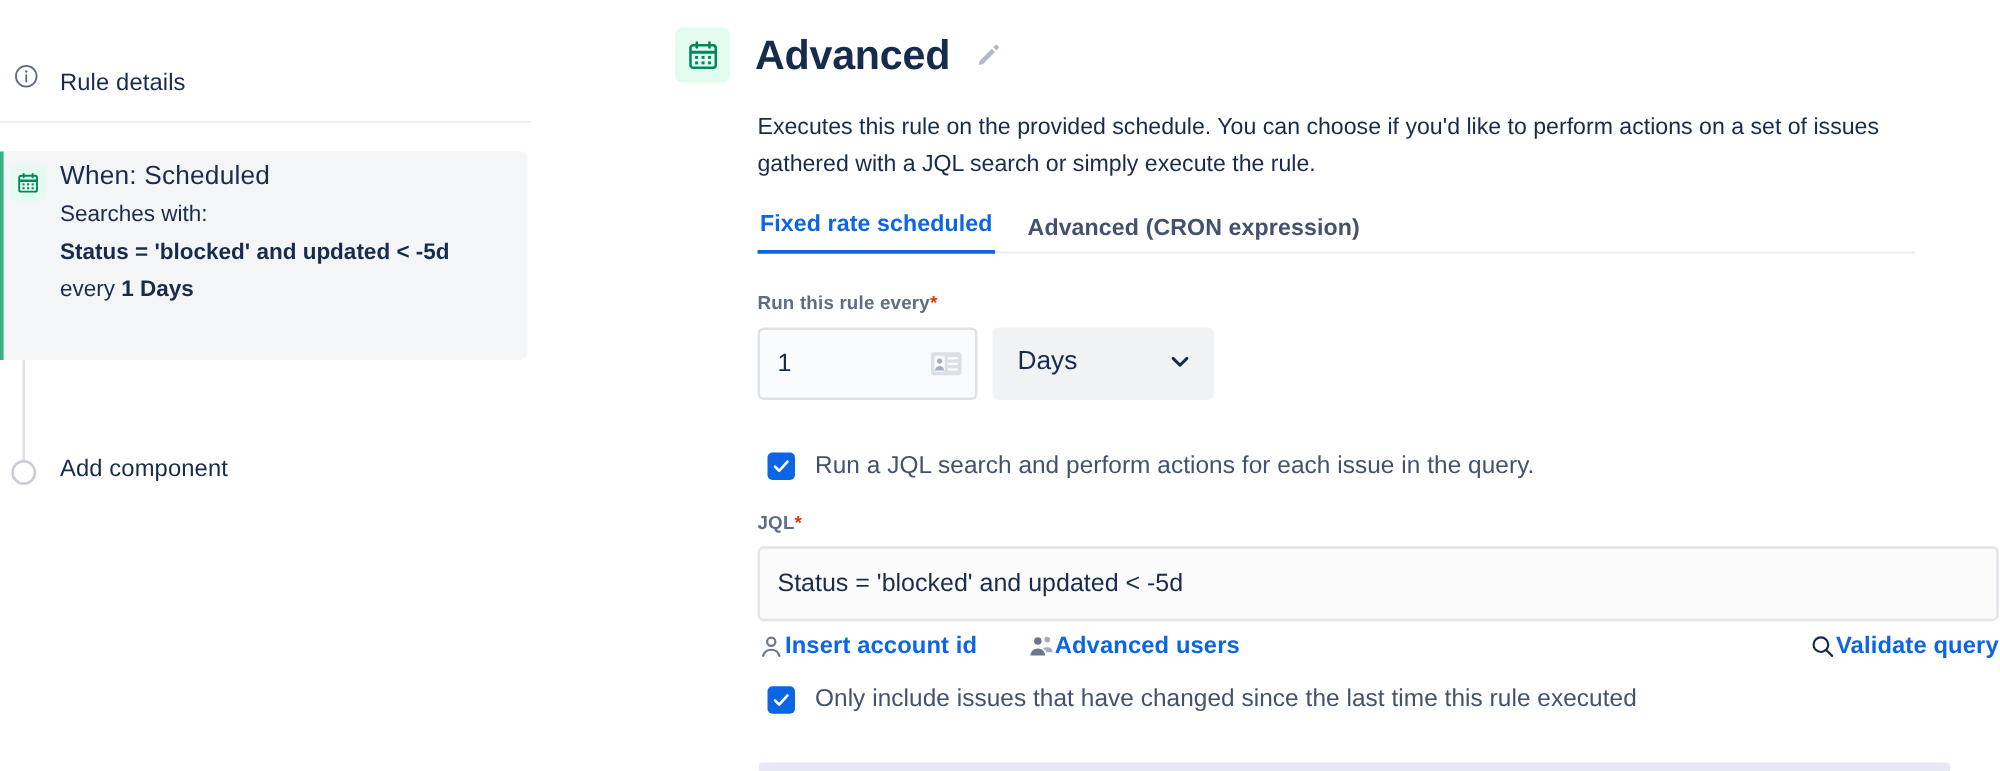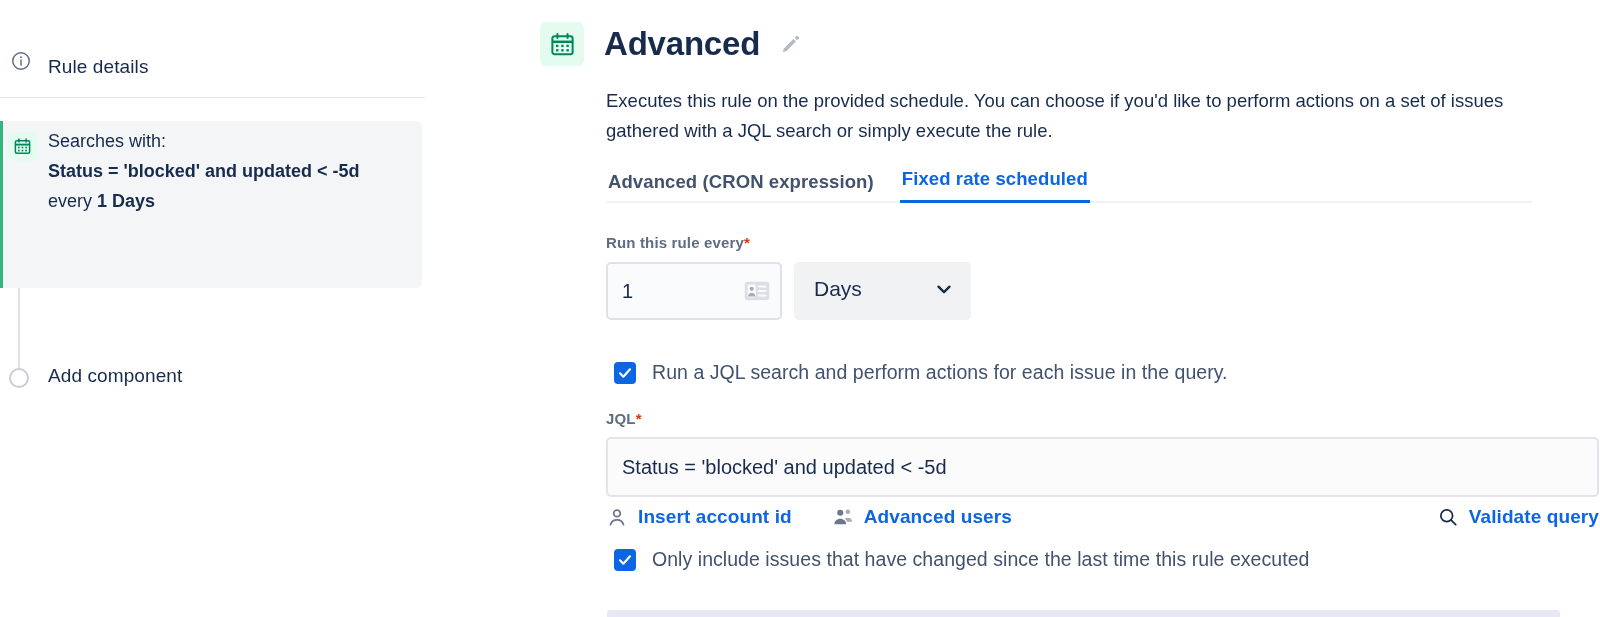--- a/index.html
+++ b/index.html
@@ -149,21 +149,21 @@
     background: #fbfbfc; border: 2px solid #e2e4e9; border-radius: 5px;
     display: flex; align-items: center; padding: 0 14px;
   }
   .jql-value { font-size: 20px; color: #172b4d; }
 
   .jql-actions {
     position: absolute; left: 66px; top: 506px; width: 993px;
     display: flex; align-items: center;
   }
   .jql-link {
-    display: flex; align-items: center; gap: 10px;
+    display: flex; align-items: center; 
     font-size: 19px; font-weight: bold; color: #0c66e4; letter-spacing: .1px;
   }
   .jql-link + .jql-link { margin-left: 40px; }
   .spacer { flex: 1; }
   .link-icon { width: 22px; height: 22px; flex:0 0 22px; color: #5e6c84; }
 
   .bottom-bar {
     position: absolute; left: 607px; top: 610px;
     width: 953px; height: 7px; background: #e8e8f5; border-radius: 3px 3px 0 0;
   }
@@ -202,20 +202,21 @@
             <rect x="6.3" y="12.2" width="2.1" height="2.1"></rect>
             <rect x="10.9" y="12.2" width="2.1" height="2.1"></rect>
             <rect x="15.5" y="12.2" width="2.1" height="2.1"></rect>
             <rect x="6.3" y="16.1" width="2.1" height="2.1"></rect>
             <rect x="10.9" y="16.1" width="2.1" height="2.1"></rect>
             <rect x="15.5" y="16.1" width="2.1" height="2.1"></rect>
           </g>
         </svg>
       </span>
       <div class="trigger-body">
+        <div class="trigger-title">When: Scheduled</div>
         <div class="trigger-sub">Searches with:</div>
         <div class="trigger-sub"><b>Status = 'blocked' and updated &lt; -5d</b></div>
         <div class="trigger-sub"><span>every </span><b>1 Days</b></div>
       </div>
     </div>
 
     <div class="add-component-row">Add component</div>
   </div>
 
   <div class="right-panel">
@@ -242,22 +243,22 @@
         <svg viewBox="0 0 24 24" width="22" height="22" fill="#b3bac5">
           <path d="M4 17.2 L14.6 6.6 L17.4 9.4 L6.8 20 L3.2 20.8 Z"></path>
           <path d="M16 5.2 L17.6 3.6 C18.2 3 19 3 19.6 3.6 L20.4 4.4 C21 5 21 5.8 20.4 6.4 L18.8 8 Z"></path>
         </svg>
       </span>
     </div>
 
     <div class="description">Executes this rule on the provided schedule. You can choose if you'd like to perform actions on a set of issues gathered with a JQL search or simply execute the rule.</div>
 
     <div class="tabs">
+      <div class="tab active">Fixed rate scheduled</div>
       <div class="tab">Advanced (CRON expression)</div>
-      <div class="tab active">Fixed rate scheduled</div>
     </div>
 
     <div class="field-label every-label">
       <span>Run this rule every</span><span class="req">*</span>
     </div>
 
     <div class="num-input">
       <span class="num-input-value">1</span>
       <span class="smartcard-icon">
         <svg viewBox="0 0 26 20" width="26" height="20">

